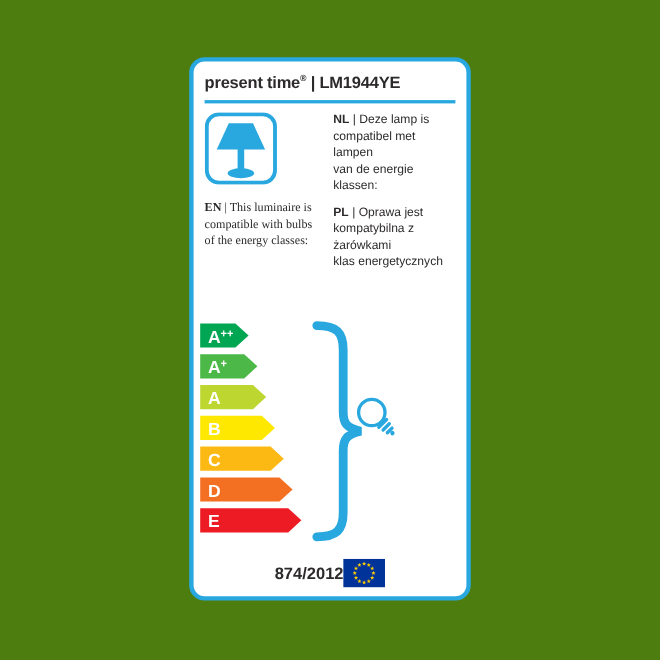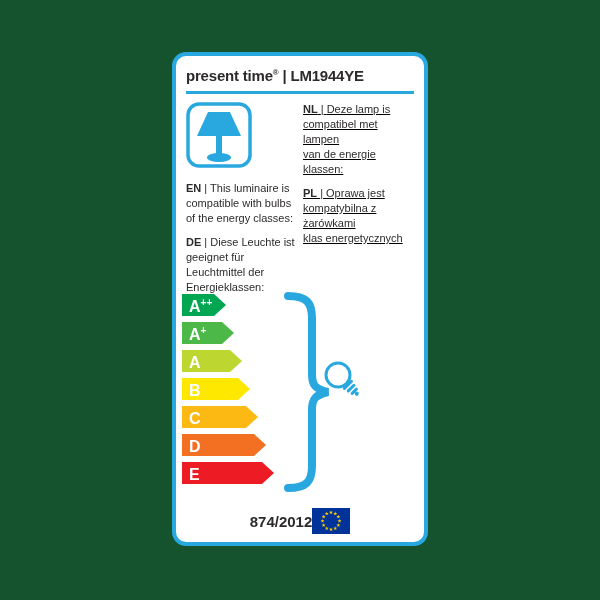--- a/index.html
+++ b/index.html
@@ -1,27 +1,27 @@
 <!DOCTYPE html>
 <html style="--accent-blue: #29a8e0; --text-dark: #2d2a2b;"><head>
 <meta charset="utf-8">
 <style>
   html,body{margin:0;padding:0;background:#ffffff;}
-  .page{position:relative;width:600px;height:600px;background:#14532d;
+  .page{position:relative;width:600px;height:600px;background:#4d7c0f;
         font-family:"Liberation Sans", sans-serif;overflow:hidden;}
   .label{position:absolute;left:172px;top:52px;width:256px;height:494px;
          box-sizing:border-box;border:4px solid var(--accent-blue);
          border-radius:14px;background:#fff;}
   .header{padding:11px 12px 7px 10px;font-size:15px;font-weight:bold;
           color:var(--text-dark);letter-spacing:-0.2px;white-space:nowrap;}
   .header .reg{font-size:8px;vertical-align:super;}
   .divider{height:3px;background:var(--accent-blue);margin:0 10px;}
   .content{display:flex;padding:8px 8px 0 10px;}
-  .col-left{width:110px;flex:none;}
-  .col-right{flex:1;padding-left:7px;text-decoration:underline;}
+  .col-left{width:110px;flex:none;font-family:Liberation Serif, serif;}
+  .col-right{flex:1;padding-left:7px;}
   .icon-box{width:66px;height:66px;margin:0 0 9px 0;}
   .tb{margin:0 0 9px 0;font-size:11px;line-height:15px;color:var(--text-dark);}
   .tb b{font-weight:bold;}
   .tb .txt{white-space:pre-line;}
   .scale-svg{position:absolute;left:2px;top:232px;}
   .footer{position:absolute;left:10px;right:10px;bottom:8px;display:flex;
           justify-content:center;align-items:center;}
   .reg-num{font-size:15px;font-weight:bold;color:var(--text-dark);}
   .arrow-label{font-family:"Liberation Sans", sans-serif;font-weight:bold;fill:#ffffff;}
 </style>
@@ -39,24 +39,20 @@
       <div class="col-left">
         <svg class="icon-box" viewBox="0 0 66 66">
           <rect x="2" y="2" width="62" height="62" rx="11" fill="#ffffff" stroke="var(--accent-blue)" stroke-width="3.5"></rect>
           <polygon points="22,10 44,10 55,34 11,34" fill="var(--accent-blue)"></polygon>
           <rect x="30" y="33" width="6" height="21" fill="var(--accent-blue)"></rect>
           <ellipse cx="33" cy="55.5" rx="12" ry="4.5" fill="var(--accent-blue)"></ellipse>
         </svg>
         <p class="tb"><b>EN</b> <span>|</span> <span class="txt">This luminaire is
 compatible with bulbs
 of the energy classes:</span></p>
-        <p class="tb"><b>DE</b> <span>|</span> <span class="txt">Diese Leuchte ist
-geeignet für
-Leuchtmittel der
-Energieklassen:</span></p>
       </div>
       <div class="col-right">
         <p class="tb"><b>NL</b> <span>|</span> <span class="txt">Deze lamp is
 compatibel met lampen
 van de energie klassen:</span></p>
         <p class="tb"><b>PL</b> <span>|</span> <span class="txt">Oprawa jest
 kompatybilna z
 żarówkami
 klas energetycznych</span></p>
       </div>

